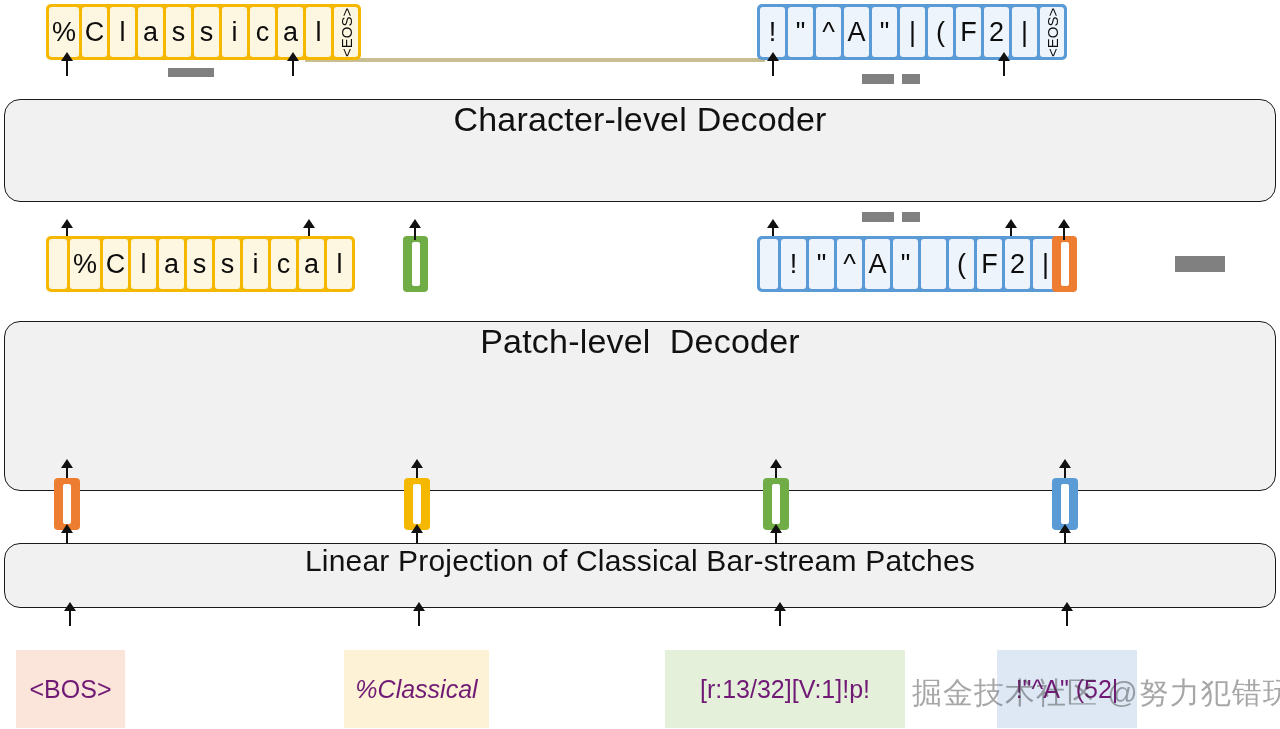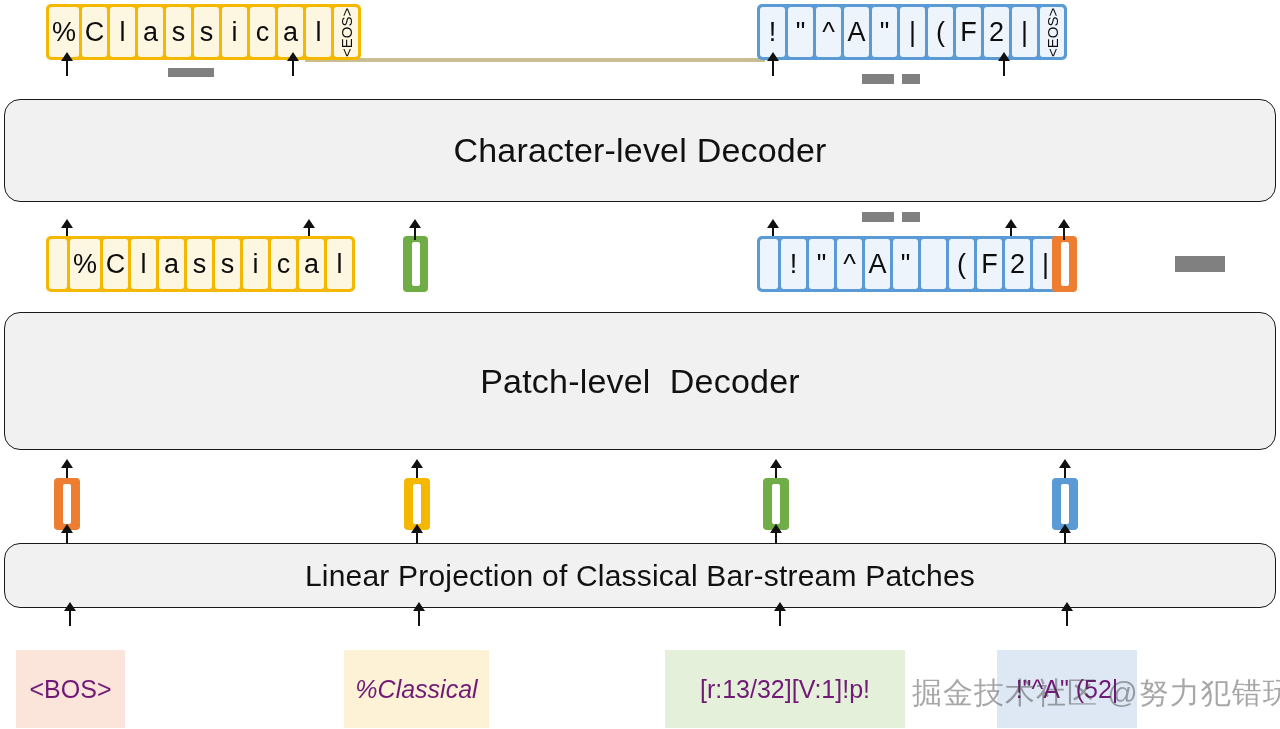--- a/index.html
+++ b/index.html
@@ -18,21 +18,21 @@
 
   
   .abs { position: absolute; box-sizing: border-box; }
 
   
   .module {
     background: #f1f1f1;
     border: 1.6px solid #1a1a1a;
     border-radius: 16px;
     display: flex;
-    align-items: center;
+    align-items: flex-start;
     justify-content: center;
   }
   .module-label {
     font-size: 34px;
     color: #111111;
     letter-spacing: 0.2px;
     white-space: pre;
   }
   .module-label.small { font-size: 30px; }
 
@@ -242,21 +242,21 @@
   </div>
 
   <div class="abs patchbar orange" style="left:1052px; top:236px; width:25px; height:56px;">
     <span class="inner"></span>
   </div>
   <div class="abs vline" style="left:1063px; top:226px; height:14px;"></div>
   <div class="abs arrowhead up" style="left:1058px; top:219px;"></div>
 
   <div class="abs redact" style="left:1175px; top:256px; width:50px; height:16px;"></div>
 
-  <div class="abs module" style="left:4px; top:312px; width:1272px; height:138px;">
+  <div class="abs module" style="left:4px; top:321px; width:1272px; height:170px;">
     <span class="module-label">Patch-level  Decoder</span>
   </div>
 
   <div class="abs vline" style="left:66px; top:465px; height:13px;"></div>
   <div class="abs arrowhead up" style="left:61px; top:459px;"></div>
   <div class="abs patchbar orange" style="left:54px; top:478px; width:26px; height:52px;">
     <span class="inner"></span>
   </div>
   <div class="abs vline" style="left:66px; top:530px; height:14px;"></div>
   <div class="abs arrowhead up" style="left:61px; top:524px;"></div>

